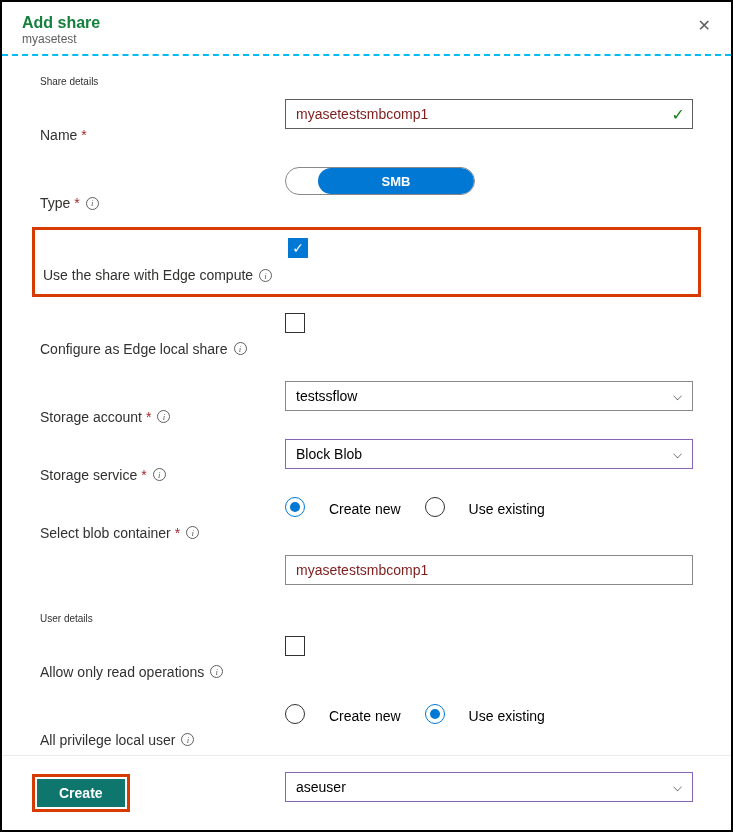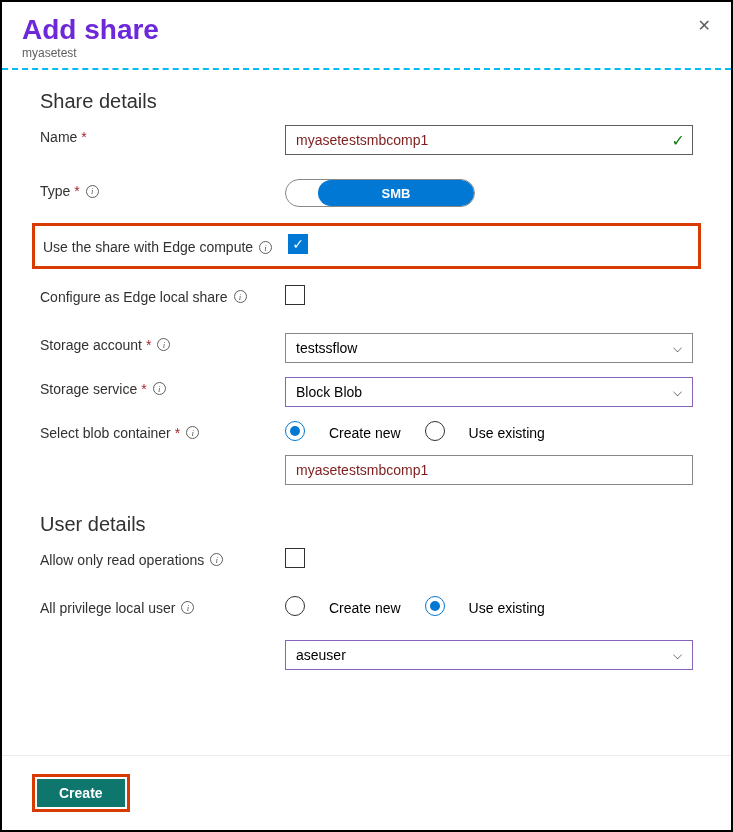--- a/index.html
+++ b/index.html
@@ -1,25 +1,25 @@
 <!DOCTYPE html>
 <html><head>
   <meta charset="utf-8">
   <style>
     * { box-sizing: border-box; margin: 0; padding: 0; }
     body { font-family: "Segoe UI", Tahoma, sans-serif; width: 733px; height: 832px; background: #fff; border: 2px solid #000; position: relative; }
     .header { padding: 12px 20px 8px; border-bottom: 2px dashed #00bcf2; display: flex; align-items: flex-start; justify-content: space-between; }
     .header-left { display: flex; flex-direction: column; }
-    .header-title { font-size: 28px; font-weight: 600; color: #6d28d9; }
+    .header-title { font-size: 16px; font-weight: 600; color: #15803d; }
     .header-sub { font-size: 12px; color: #605e5c; }
     .close-icon { font-size: 16px; cursor: pointer; color: #605e5c; margin-top: 2px; }
     .content { padding: 20px 38px 0 38px; }
-    .section-title { font-size: 20px; color: #323130; margin-bottom: 12px; }
+    .section-title { font-size: 10px; color: #323130; margin-bottom: 12px; }
     .form-row { display: flex; margin-bottom: 24px; align-items: flex-start; }
-    .label-col { width: 245px; font-size: 14px; color: #323130; padding-top: 4px; display: flex; align-items: center; flex-wrap: wrap; }
+    .label-col { width: 245px; font-size: 14px; color: #323130; padding-top: 4px; display: flex; align-items: center; flex-wrap: wrap; margin-top: 24px; }
     .label-col .label-text { margin-right: 4px; }
     .req { color: #a4262c; margin-right: 4px; }
     .info-icon { display: inline-flex; width: 13px; height: 13px; border: 1px solid #605e5c; border-radius: 50%; font-size: 9px; color: #605e5c; align-items: center; justify-content: center; font-style: italic; font-family: serif; margin-left: 2px; }
     .field-col { flex: 1; }
     .text-input { width: 100%; height: 30px; padding: 0 10px; border: 1px solid #8a8886; font-size: 14px; color: #7f1d1d; font-family: inherit; }
     .valid-wrap { position: relative; }
     .valid-wrap input { border: 1px solid #605e5c; padding-right: 30px; }
     .check-valid { position: absolute; right: 8px; top: 50%; transform: translateY(-50%); color: #107c10; font-size: 16px; }
     .toggle-group { display: flex; border: 1px solid #8a8886; border-radius: 15px; height: 28px; width: 190px; overflow: hidden; }
     .toggle-opt { flex: 1; display: flex; align-items: center; justify-content: center; font-size: 13px; cursor: pointer; margin-left: 32px; }

